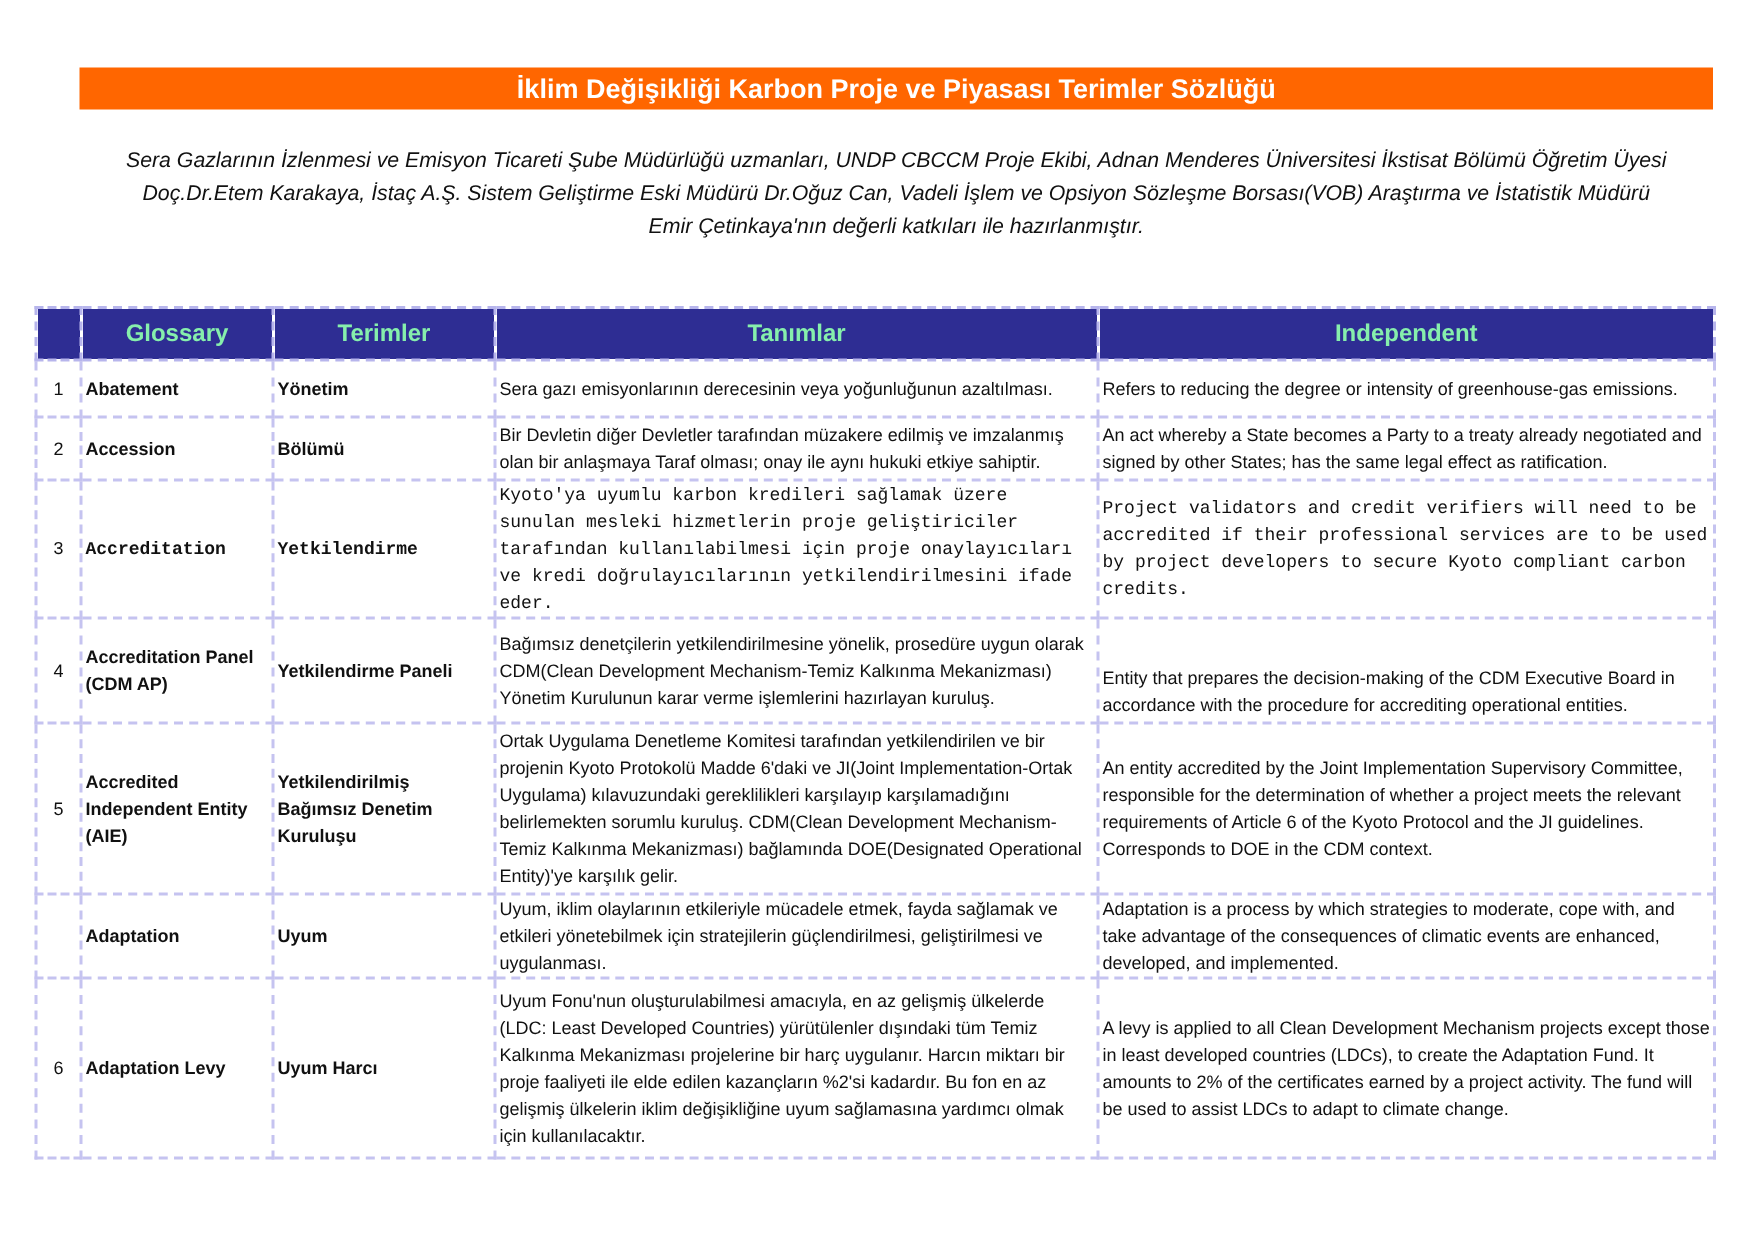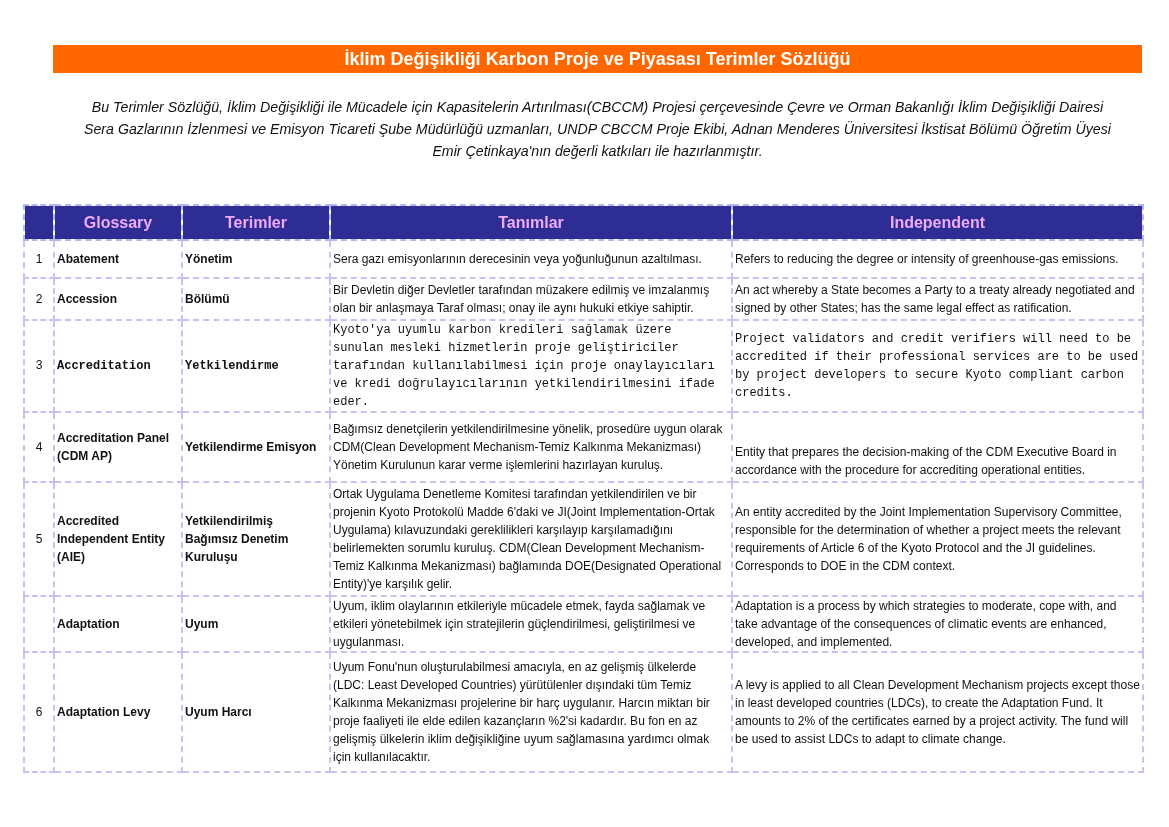--- a/index.html
+++ b/index.html
@@ -28,21 +28,21 @@
     font-family: "Liberation Sans", "DejaVu Sans", sans-serif;
   }
   table.glossary th, table.glossary td {
     border: 2px dashed #c5c3f0;
     padding: 0 2px;
     vertical-align: middle;
     overflow: hidden;
   }
   table.glossary thead th {
     background: #2e2d93;
-    color: #f0abfc; font-weight: bold; font-size: 16px;
+    color: #86efac; font-weight: bold; font-size: 16px;
     height: 33px;
     border-color: #b7b5ec;
   }
   th.h-center { text-align: center; }
   th.h-left { text-align: center; }
   table.glossary td {
     font-size: 12px; line-height: 18px; color: #111;
     background: #fff;
   }
   td.num { text-align: center; }
@@ -56,22 +56,22 @@
   .r6 td { height: 50px; }
   .r7 td { height: 118px; }
   .def-bottom { vertical-align: bottom !important; padding-bottom: 2px !important; }
 </style>
 </head>
 <body>
 
 <div class="title-bar">İklim Değişikliği Karbon Proje ve Piyasası Terimler Sözlüğü</div>
 
 <div class="intro">
-  <div>Bu Terimler Sözlüğü, İklim Değişikliği ile Mücadele için Kapasitelerin Artırılması(CBCCM) Projesi çerçevesinde Çevre ve Orman Bakanlığı İklim Değişikliği Dairesi</div>
   <div>Sera Gazlarının İzlenmesi ve Emisyon Ticareti Şube Müdürlüğü uzmanları,  UNDP CBCCM Proje Ekibi, Adnan Menderes Üniversitesi İkstisat Bölümü Öğretim Üyesi</div>
+  <div>Doç.Dr.Etem Karakaya, İstaç A.Ş. Sistem Geliştirme Eski Müdürü Dr.Oğuz Can, Vadeli İşlem ve Opsiyon Sözleşme Borsası(VOB) Araştırma ve İstatistik Müdürü</div>
   <div>Emir Çetinkaya'nın değerli katkıları ile hazırlanmıştır.</div>
 </div>
 
 <table class="glossary">
   <colgroup>
     <col style="width:30px">
     <col style="width:128px">
     <col style="width:148px">
     <col style="width:402px">
     <col style="width:411px">
@@ -103,21 +103,21 @@
     <tr class="r3">
       <td class="num">3</td>
       <td class="term">Accreditation</td>
       <td class="terim">Yetkilendirme</td>
       <td class="txt">Kyoto'ya uyumlu karbon kredileri sağlamak üzere sunulan mesleki hizmetlerin proje geliştiriciler tarafından  kullanılabilmesi için proje onaylayıcıları ve kredi doğrulayıcılarının yetkilendirilmesini ifade eder.</td>
       <td class="txt">Project validators and credit verifiers will need to be accredited if their professional services are to be used by project developers to secure Kyoto compliant carbon credits.</td>
     </tr>
     <tr class="r4">
       <td class="num">4</td>
       <td class="term">Accreditation Panel (CDM AP)</td>
-      <td class="terim">Yetkilendirme Emisyon</td>
+      <td class="terim">Yetkilendirme Paneli</td>
       <td class="txt">Bağımsız denetçilerin yetkilendirilmesine yönelik, prosedüre uygun olarak CDM(Clean Development Mechanism-Temiz Kalkınma Mekanizması) Yönetim Kurulunun karar verme işlemlerini hazırlayan kuruluş.</td>
       <td class="txt def-bottom">Entity that prepares the decision-making of the CDM Executive Board in accordance with the procedure for accrediting operational entities.</td>
     </tr>
     <tr class="r5">
       <td class="num">5</td>
       <td class="term">Accredited Independent Entity (AIE)</td>
       <td class="terim">Yetkilendirilmiş Bağımsız Denetim Kuruluşu</td>
       <td class="txt">Ortak Uygulama Denetleme Komitesi tarafından yetkilendirilen ve bir projenin Kyoto Protokolü Madde 6'daki ve JI(Joint Implementation-Ortak Uygulama) kılavuzundaki gereklilikleri karşılayıp karşılamadığını belirlemekten sorumlu kuruluş. CDM(Clean Development Mechanism-Temiz Kalkınma Mekanizması) bağlamında DOE(Designated Operational Entity)'ye karşılık gelir.</td>
       <td class="txt">An entity accredited by the Joint Implementation Supervisory Committee, responsible for the determination of whether a project meets the relevant requirements of Article 6 of the Kyoto Protocol and the JI guidelines. Corresponds to DOE in the CDM context.</td>
     </tr>

